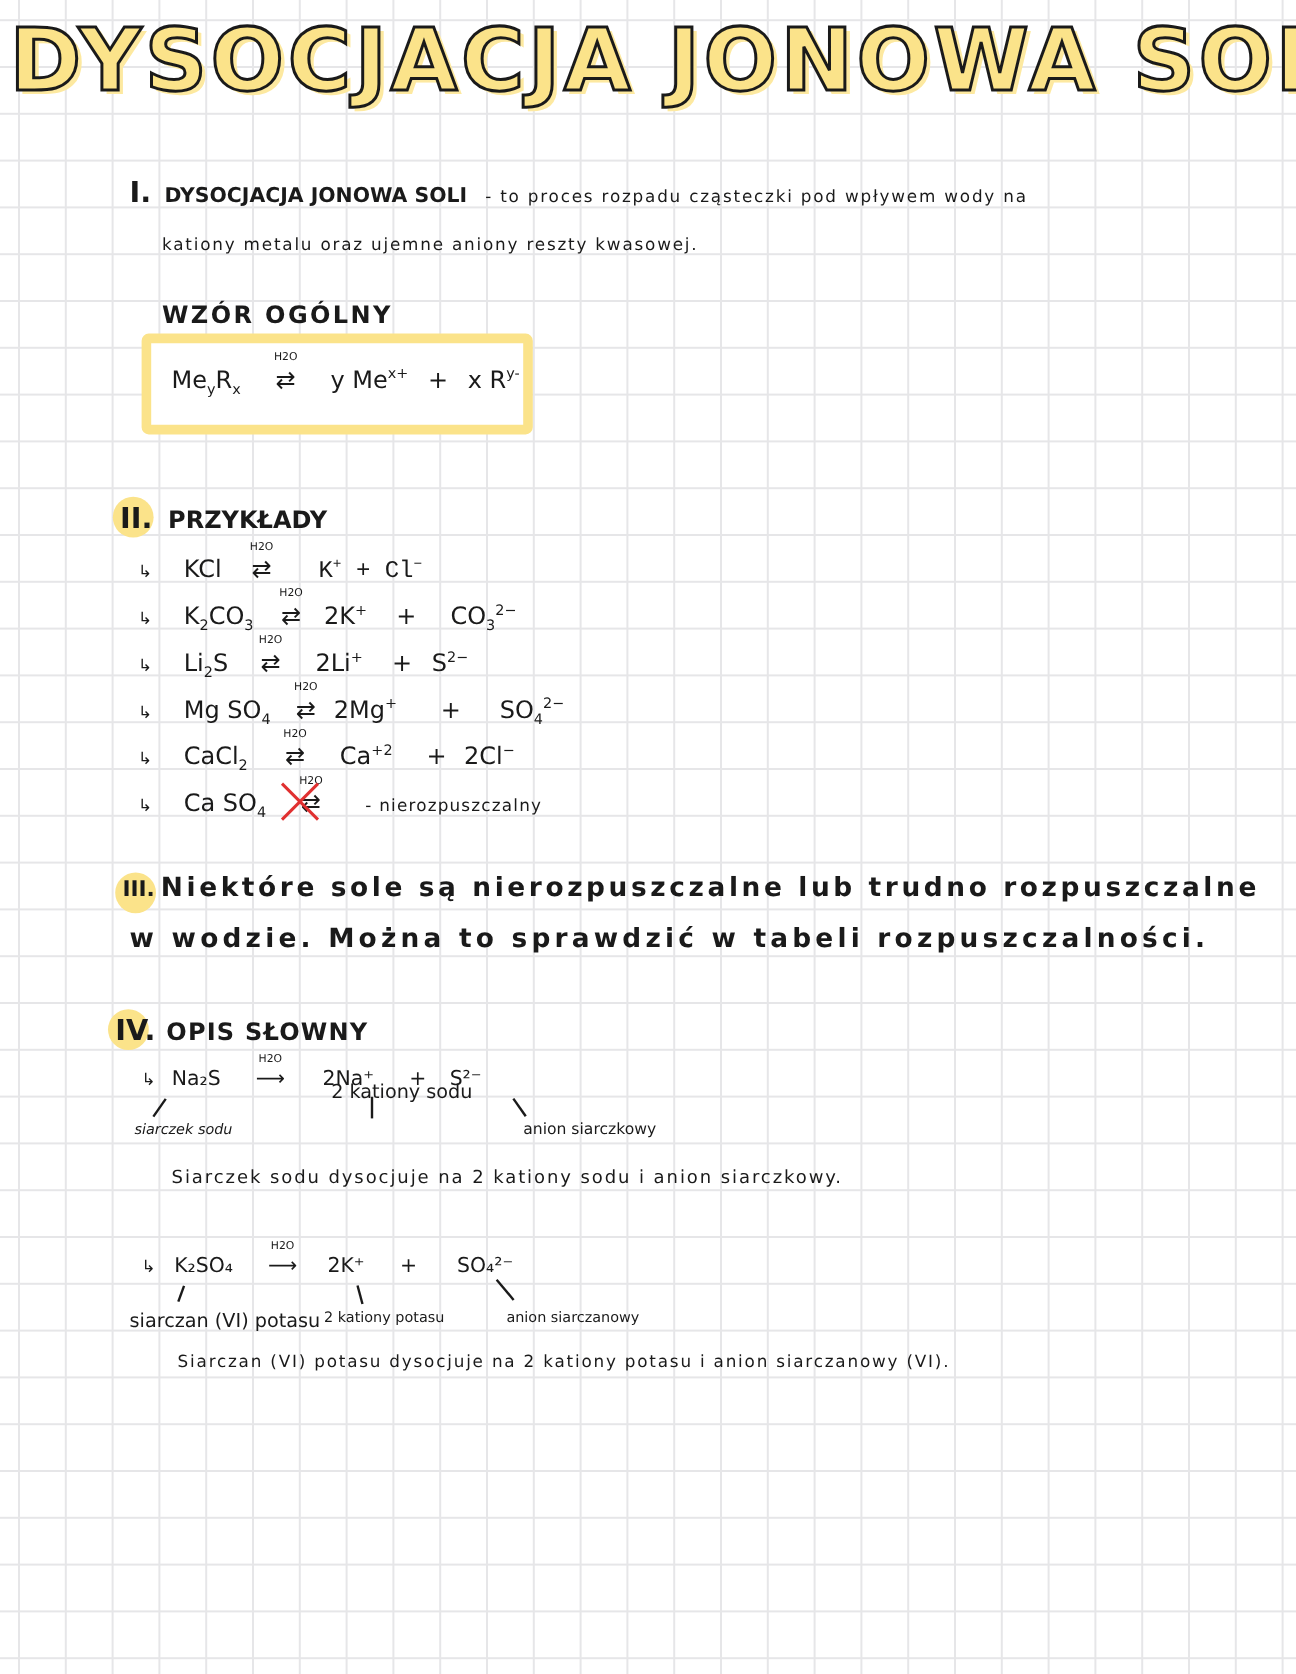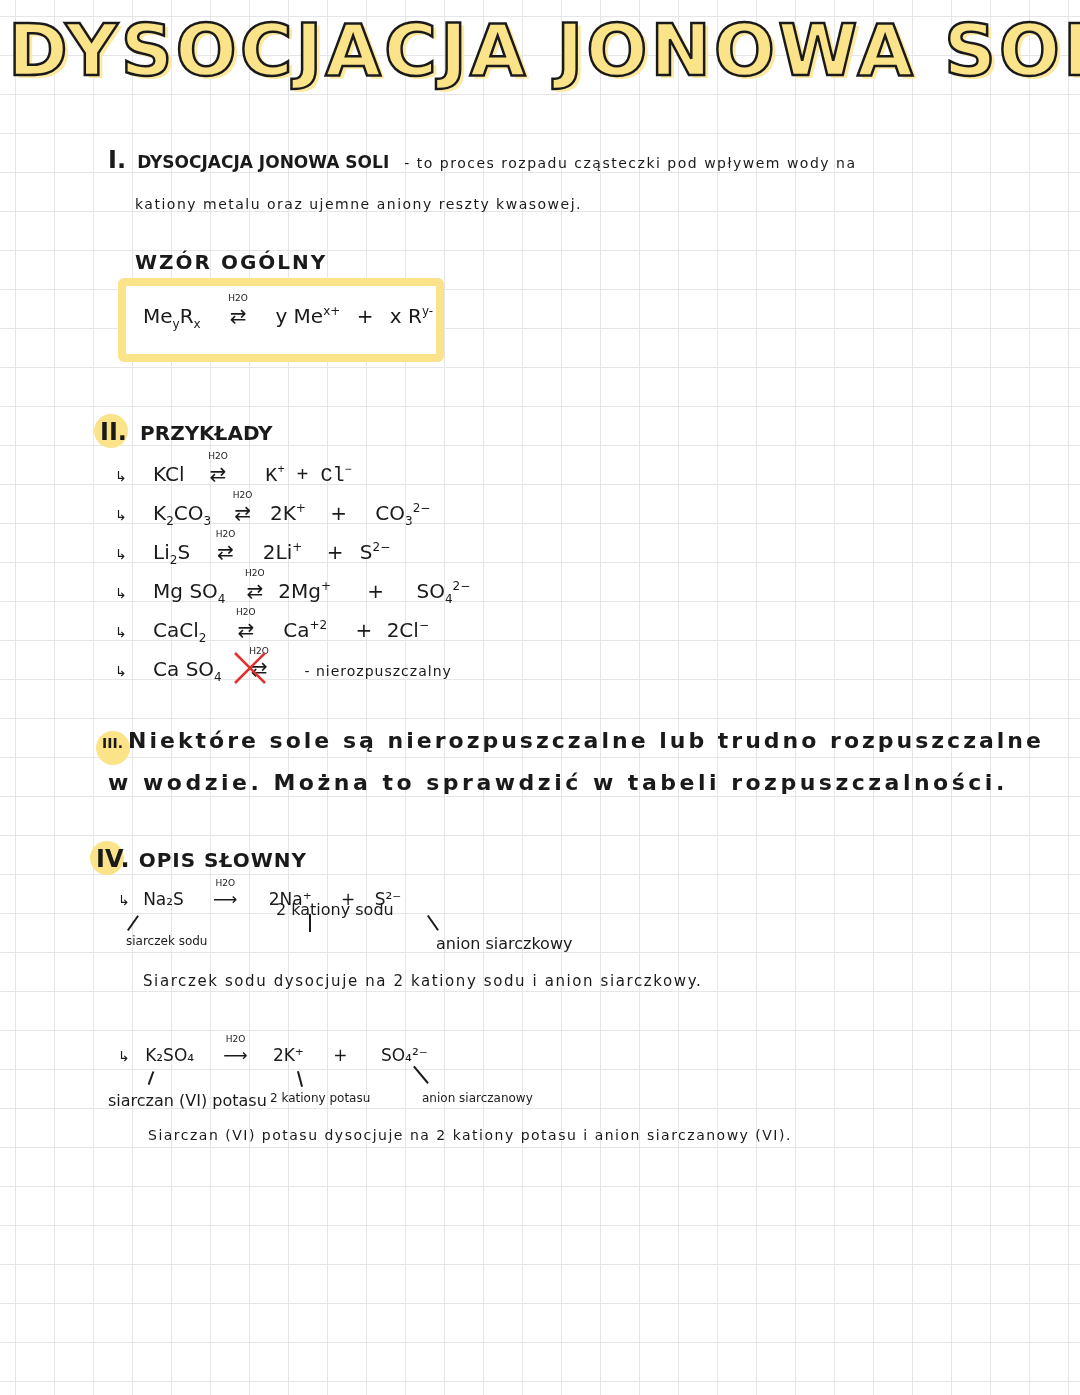--- a/index.html
+++ b/index.html
@@ -128,44 +128,44 @@
   <span style="margin-left:20px;">Ca SO<sub>4</sub></span>
   <span class="arrow-wrap" style="margin-left:14px;"><span class="lbl">H2O</span>⇄</span>
   <span class="small" style="margin-left:22px; letter-spacing:1px;">- nierozpuszczalny</span>
 </div>
 <svg class="cross" viewBox="0 0 36 36">
   <line x1="3" y1="33" x2="33" y2="3" stroke="#e03030" stroke-width="2.5"></line>
   <line x1="3" y1="3" x2="33" y2="33" stroke="#e03030" stroke-width="2.5"></line>
 </svg>
 
 <div class="abs" style="left:102px; top:728px;">
-  <span class="sec-num hl" style="font-size:14px;">III.</span>
+  <span class="sec-num hl" style="font-size:18px;">III.</span>
   <span class="bold-hand" style="font-size:22px; letter-spacing:3px;">Niektóre sole są nierozpuszczalne lub trudno rozpuszczalne</span>
 </div>
 <div class="abs bold-hand" style="left:108px; top:770px; font-size:22px; letter-spacing:3.5px;">w wodzie. Można to sprawdzić w tabeli rozpuszczalności.</div>
 
 <div class="abs" style="left:96px; top:845px;">
   <span class="sec-num hl">IV.</span>
   <span class="bold-hand" style="font-size:20px; margin-left:4px; letter-spacing:1px;">OPIS SŁOWNY</span>
 </div>
 
 <div class="abs eq" style="left:118px; top:889px; font-size:17px;">
   <span class="bullet">↳</span>
   <span style="margin-left:8px;">Na₂S</span>
   <span class="arrow-wrap" style="margin-left:16px; width:40px;"><span class="lbl">H2O</span>⟶</span>
   <span style="margin-left:18px;">2Na⁺</span>
   <span style="margin-left:24px;">+</span>
   <span style="margin-left:14px;">S²⁻</span>
 </div>
 <div class="line-mark" style="left:132px; top:914px; height:18px; transform:rotate(35deg);"></div>
 <div class="line-mark" style="left:309px; top:914px; height:18px;"></div>
 <div class="line-mark" style="left:432px; top:914px; height:18px; transform:rotate(-35deg);"></div>
-<div class="abs small" style="left:126px; top:934px; font-size:12px;">siarczek sodu</div>
+<div class="abs small" style="left:112px; top:934px; font-size:12px;font-style:italic;">siarczek sodu</div>
 <div class="abs small" style="left:276px; top:900px; font-size:16px;">2 kationy sodu</div>
-<div class="abs small" style="left:436px; top:934px; font-size:16px;">anion siarczkowy</div>
+<div class="abs small" style="left:436px; top:934px; font-size:13px;">anion siarczkowy</div>
 <div class="abs hand" style="left:143px; top:972px; font-size:15px; letter-spacing:1.6px;">Siarczek sodu dysocjuje na 2 kationy sodu i anion siarczkowy.</div>
 
 <div class="abs eq" style="left:118px; top:1045px; font-size:17px;">
   <span class="bullet">↳</span>
   <span style="margin-left:10px;">K₂SO₄</span>
   <span class="arrow-wrap" style="margin-left:16px; width:40px;"><span class="lbl">H2O</span>⟶</span>
   <span style="margin-left:12px;">2K⁺</span>
   <span style="margin-left:24px;">+</span>
   <span style="margin-left:28px;">SO₄²⁻</span>
 </div>

